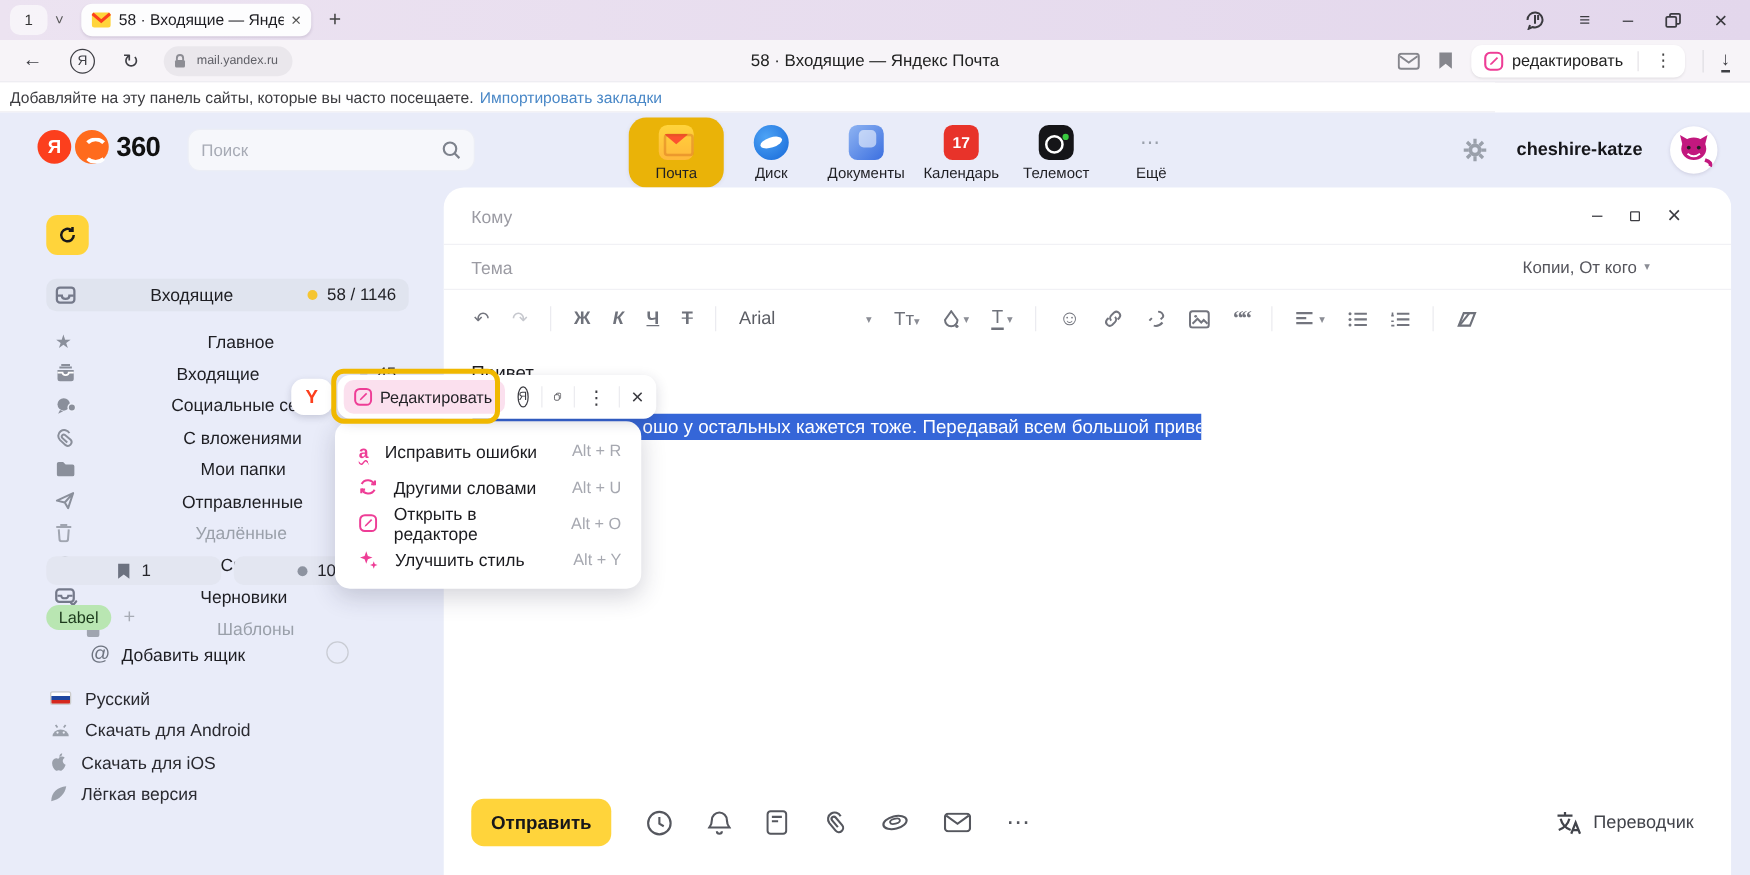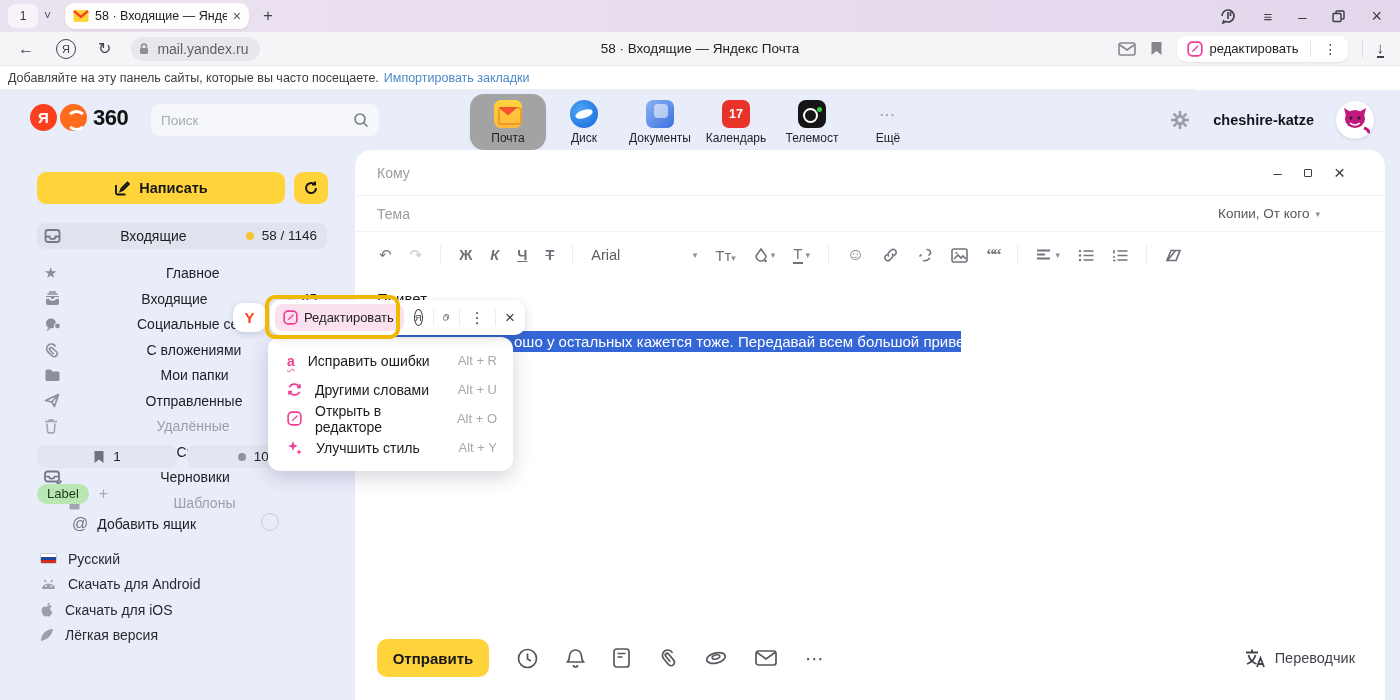--- a/index.html
+++ b/index.html
@@ -15,21 +15,21 @@
   .tab-close { color:#555; font-size:14px; line-height:1; }
   .tab-new { margin-left:14px; color:#444; font-size:17px; }
   .winbtns { margin-left:auto; display:flex; align-items:center; gap:26px; padding-right:18px; color:#3b3b40; }
   .winbtns .g { font-size:15px; }
 
   .btoolbar { position:absolute; left:0; top:32px; width:1400px; height:34px; background:#f7f4f8; display:flex; align-items:center; border-bottom:1px solid #eceaf0; }
   .nav-ic { color:#3f3f45; font-size:16px; margin-left:18px; }
   .ya-circle { width:20px; height:20px; border:1.6px solid #3f3f45; border-radius:50%; display:flex; align-items:center; justify-content:center; font-size:11px; color:#3f3f45; margin-left:22px; }
   .url-pill { margin-left:20px; height:24px; background:#eae7ec; border-radius:12px; display:flex; align-items:center; padding:0 12px 0 6px; gap:6px; }
   .lock { width:14px; height:14px; }
-  .url-text { font-size:14px; color:#5f5f66; }
+  .url-text { font-size:10px; color:#5f5f66; }
   .page-title { position:absolute; left:0; right:0; text-align:center; font-size:13.5px; color:#222; pointer-events:none; }
   .btb-right { margin-left:auto; display:flex; align-items:center; gap:14px; padding-right:16px; z-index:2; }
   .edit-pill { height:26px; background:#fff; border-radius:9px; display:flex; align-items:center; padding:0 4px 0 10px; gap:7px; box-shadow:0 1px 2px rgba(0,0,0,.08); }
   .edit-pill .txt { font-size:13px; color:#222; }
   .edit-pill .vd { width:1px; height:16px; background:#e6e3e8; margin-left:4px; }
   .edit-pill .dots { color:#444; font-size:14px; padding:0 6px; }
   .dl { color:#3f3f45; font-size:15px; border-bottom:2px solid #3f3f45; line-height:1; padding-bottom:1px; }
   .sep-v { width:1px; height:18px; background:#e0dde2; }
 
   .bookmarks { position:absolute; left:0; top:66px; width:1196px; height:24px; background:#fff; display:flex; align-items:center; font-size:12.5px; padding-left:8px; border-bottom:1px solid #f0eef2; gap:5px; }
@@ -43,21 +43,21 @@
   .logo { position:absolute; left:30px; top:14px; display:flex; align-items:center; gap:3px; }
   .logo .c1 { width:27px; height:27px; border-radius:50%; background:#fc3f1d; color:#fff; font-weight:bold; font-size:15px; display:flex; align-items:center; justify-content:center; }
   .logo .c2 { width:27px; height:27px; border-radius:50%; background:#ff6b1d; position:relative; }
   .logo .c2::before { content:""; position:absolute; left:6px; top:6px; width:15px; height:15px; border:3.5px solid #fff; border-radius:50%; border-left-color:transparent; border-right-color:transparent; }
   .logo .t { font-size:22px; font-weight:bold; color:#111; margin-left:3px; letter-spacing:-.5px; }
   .search { position:absolute; left:150px; top:13px; width:230px; height:34px; background:#f6f7fb; border:1px solid #eceef6; border-radius:10px; display:flex; align-items:center; padding:0 10px; }
   .search input { flex:1; border:0; outline:0; background:transparent; font-size:13.5px; color:#333; font-family:inherit; }
   .search input::placeholder { color:#a7abb5; }
   .apps { position:absolute; left:470px; top:4px; display:flex; align-items:flex-start; }
   .app { width:76px; display:flex; flex-direction:column; align-items:center; padding:6px 0 5px; border-radius:14px; gap:3px; }
-  .app.active { background:#a3a3a3; box-shadow:0 1px 3px rgba(80,80,120,.08); }
+  .app.active { background:#eab308; box-shadow:0 1px 3px rgba(80,80,120,.08);margin-left:33px; }
   .app .lbl { font-size:12px; color:#1f1f24; }
   .appic { width:28px; height:28px; border-radius:7px; position:relative; }
   .ic-mail360 { background:linear-gradient(180deg,#ffd43b,#ffb83b); }
   .ic-mail360::before { content:""; position:absolute; left:4px; top:7px; width:20px; height:14px; border-radius:3px; background:#fc5230; clip-path:polygon(0 0,100% 0,50% 60%,0 0); }
   .ic-mail360::after { content:""; position:absolute; left:4px; top:7px; width:20px; height:14px; border-radius:3px; border:2px solid rgba(200,90,20,.35); }
   .ic-disk { background:radial-gradient(circle at 35% 35%,#4da3f5,#1668d8); border-radius:50%; }
   .ic-disk::before { content:""; position:absolute; left:5px; top:10px; width:18px; height:8px; background:#fff; border-radius:50%; transform:rotate(-18deg); }
   .ic-docs { background:linear-gradient(135deg,#8fb4f2,#3b6fe0); }
   .ic-docs::before { content:""; position:absolute; left:8px; top:4px; width:14px; height:14px; background:rgba(255,255,255,.55); border-radius:4px; }
   .ic-cal { background:#e8332a; color:#fff; display:flex; align-items:center; justify-content:center; font-size:12.5px; font-weight:bold; }
@@ -273,26 +273,20 @@
             <circle cx="19" cy="12" r="1.5" fill="#222"></circle>
             <path d="M10 17 q5 4 10 0" fill="none" stroke="#fff" stroke-width="1.5"></path>
             <path d="M24 22 q6 2 4 5" fill="none" stroke="#c2187e" stroke-width="3"></path>
           </svg>
       </div>
     </div>
   </div>
 
   <div class="sidebar">
     <div class="compose-row">
-      <div class="btn-compose">
-        <svg width="16" height="16" viewBox="0 0 16 16">
-            <path d="M2 5 v8 a1.5 1.5 0 0 0 1.5 1.5 h8 M13.5 2.5 l-6 6 -1 2.5 2.5-1 6-6 z" fill="none" stroke="#17171a" stroke-width="1.9"></path>
-          </svg>
-        <span>Написать</span>
-      </div>
       <div class="btn-sync">
         <svg width="16" height="16" viewBox="0 0 16 16">
             <path d="M13 8a5 5 0 1 1-1.8-3.8 M12 1.5 v3 h-3" fill="none" stroke="#17171a" stroke-width="2"></path>
           </svg>
       </div>
     </div>
 
     <div class="folders">
       <div class="frow selected">
         <svg width="17" height="16" viewBox="0 0 17 16">

